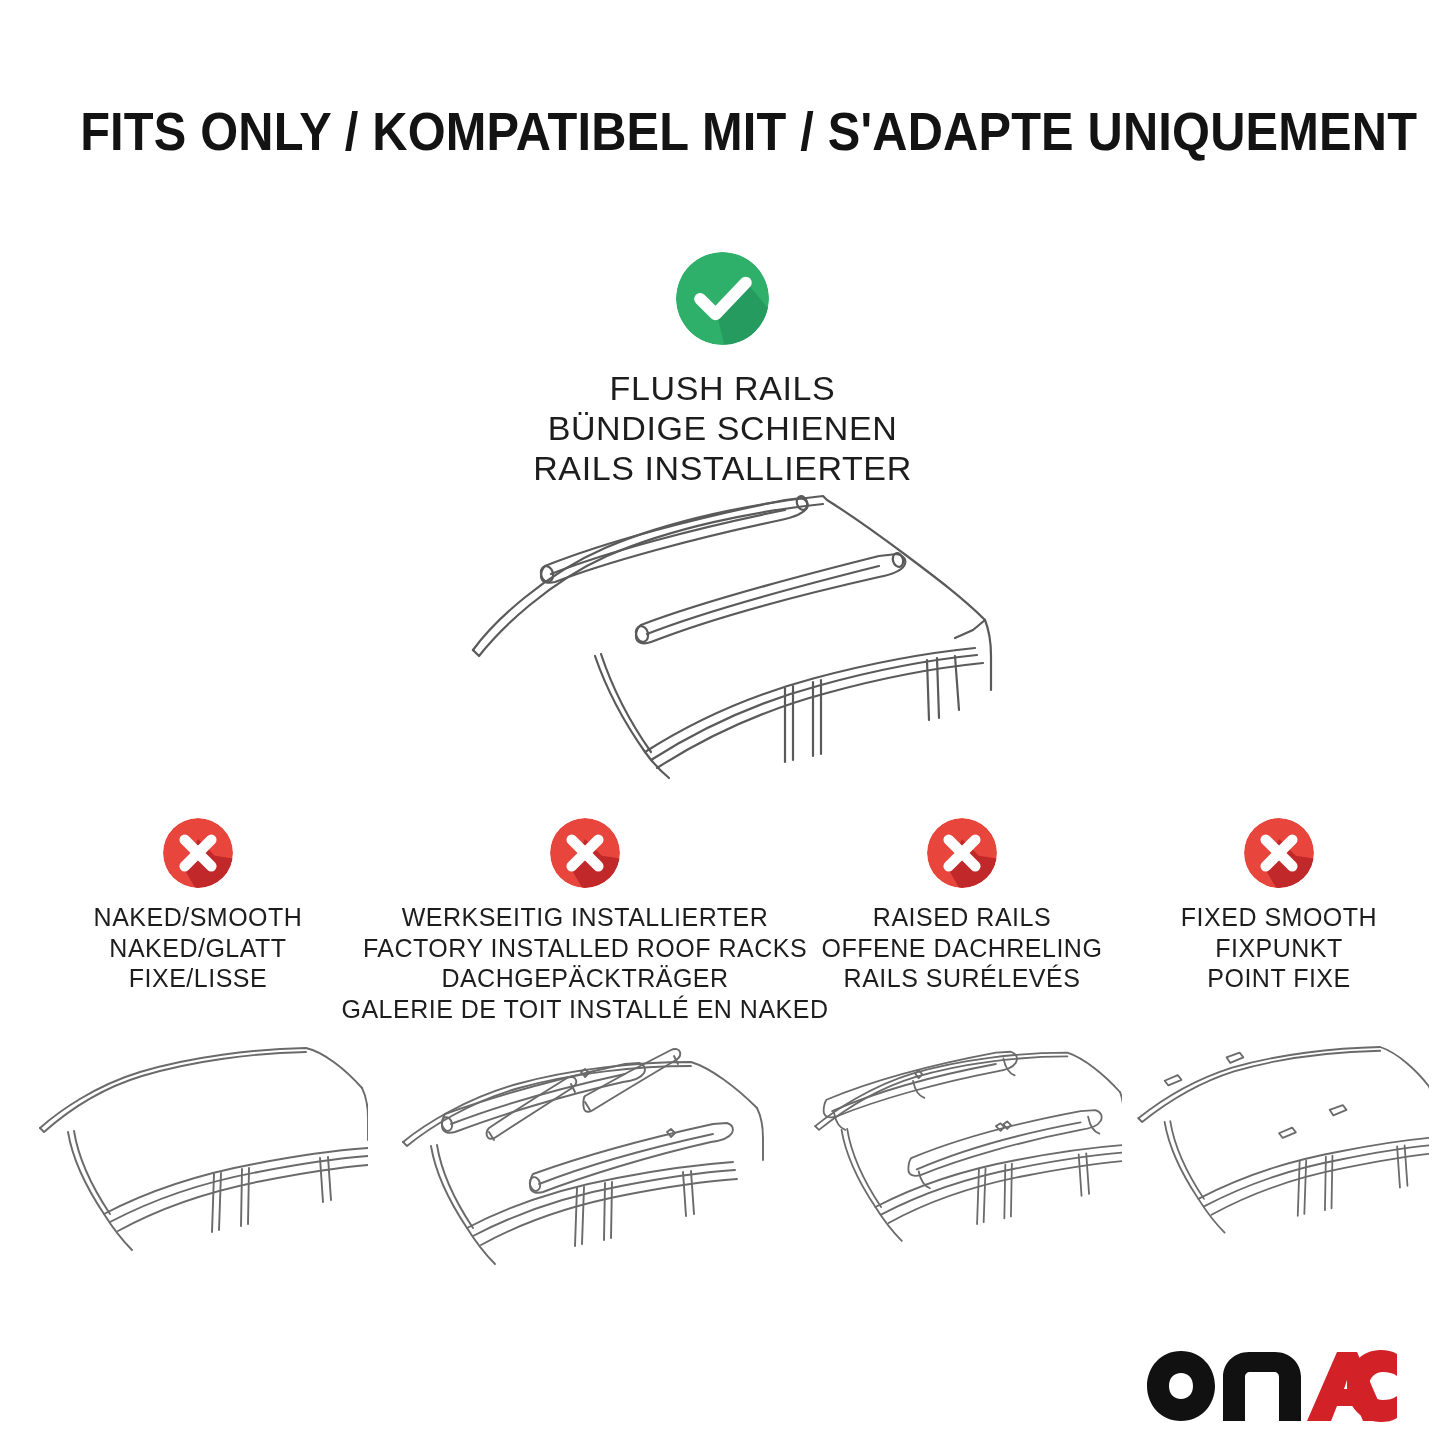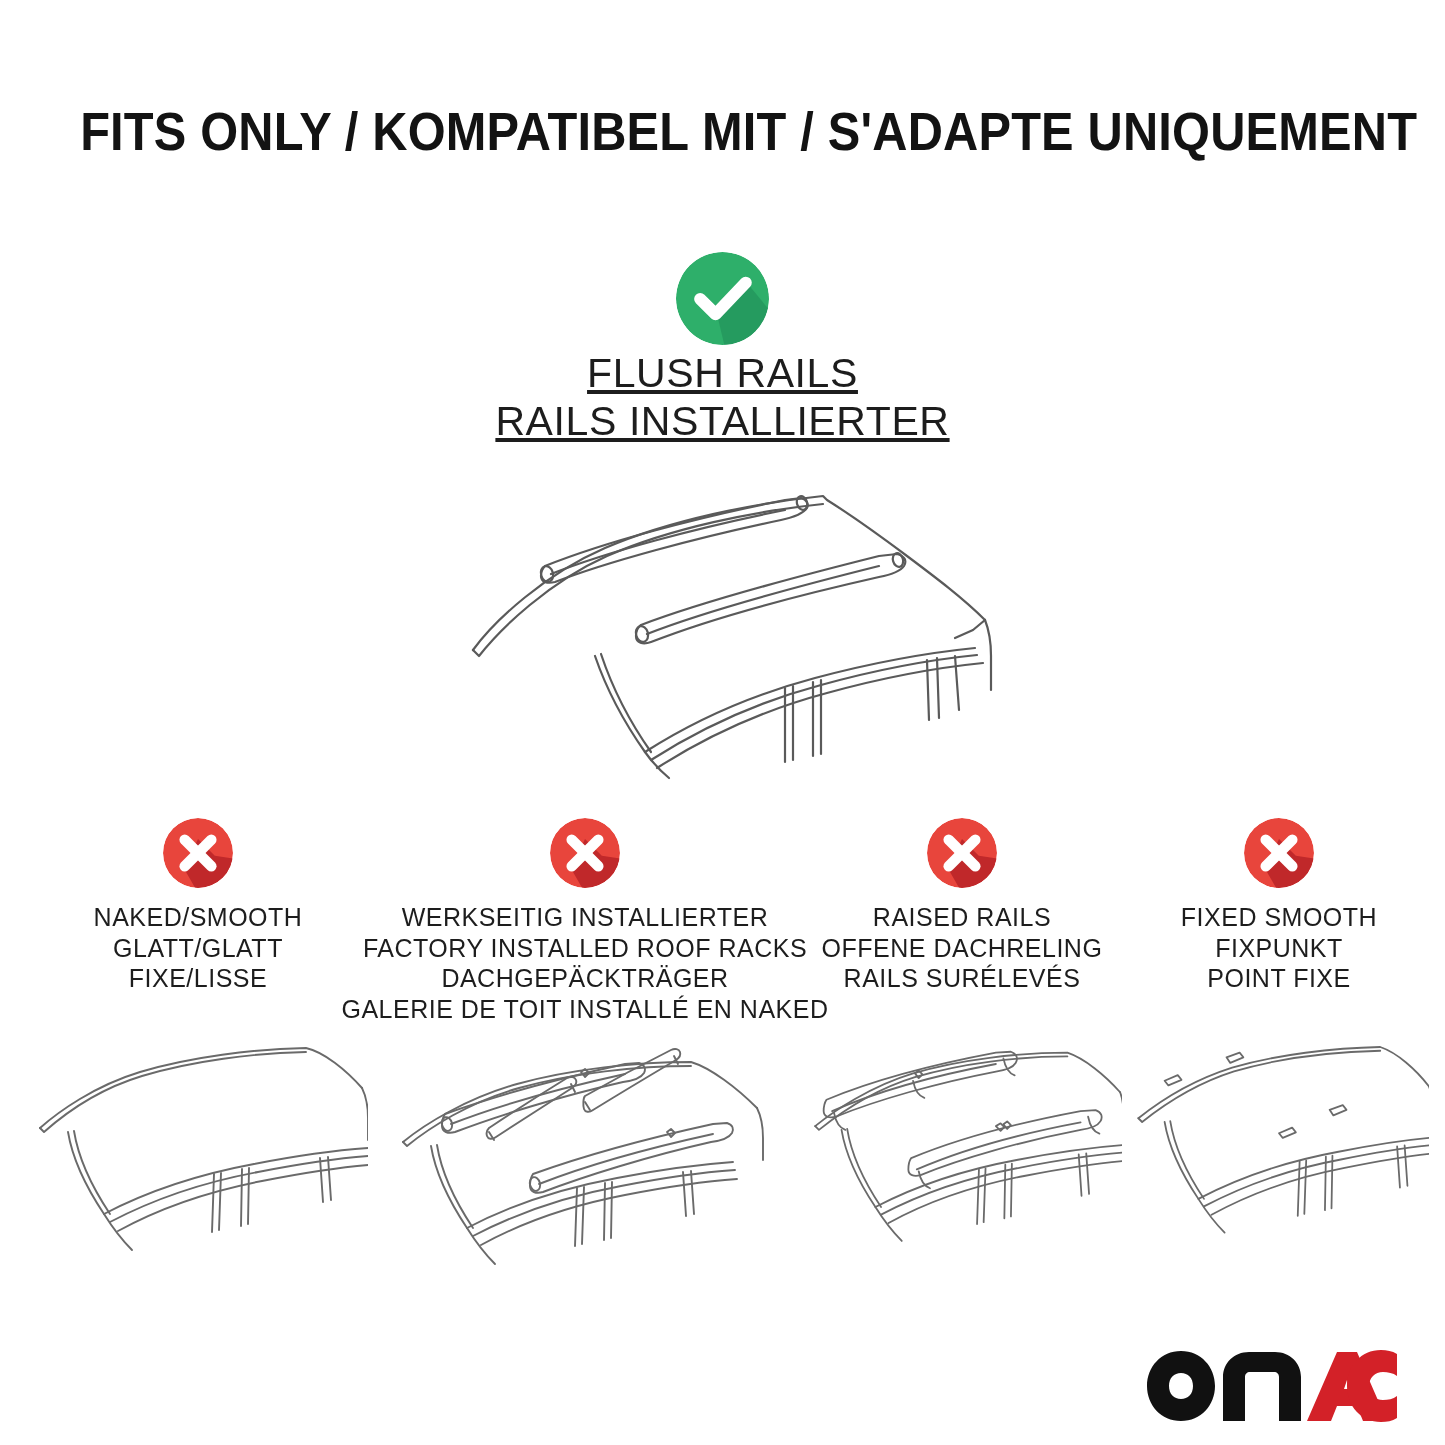--- a/index.html
+++ b/index.html
@@ -53,26 +53,26 @@
     left: 0;
     top: 252px;
     width: 1445px;
     text-align: center;
   }
   .hero .badge {
     width: 93px;
     height: 93px;
   }
   .hero-caption {
-    font-size: 41px;
+    margin-top: 19px;
+    font-size: 34px;
     font-weight: 300;
     line-height: 1.18;
     letter-spacing: 0.6px;
     color: #1d1d1d;
-    text-decoration: underline;
   }
   .hero-caption div { white-space: nowrap; }
 
   
   .hero-art {
     position: absolute;
     left: 455px;
     top: 470px;
     width: 560px;
     height: 310px;
@@ -152,20 +152,21 @@
       <circle cx="50" cy="50" r="50" fill="#2EAF6A"></circle>
       <g clip-path="url(#heroClip)">
         <polygon points="42,58 72,28 100,62 100,100 52,100" fill="#1F8A55" opacity="0.55"></polygon>
       </g>
       <path d="M26 50.5 L42.5 67 L75 33" fill="none" stroke="#FFFFFF" stroke-width="13" stroke-linecap="round" stroke-linejoin="round"></path>
     </svg>
   </div>
 
   <div class="hero-caption">
     <div>FLUSH RAILS</div>
+    <div>BÜNDIGE SCHIENEN</div>
     <div>RAILS INSTALLIERTER</div>
   </div>
 </div>
 
 <div class="hero-art">
   <svg viewBox="0 0 560 310" width="560" height="310" aria-hidden="true">
     <g fill="none" stroke="#5A5A5A" stroke-width="2.2" stroke-linecap="round" stroke-linejoin="round">
 
       <path d="M18 180 C40 150 90 104 150 78 C215 50 300 33 368 26 L372 30 C388 40 420 62 452 86 C480 107 508 128 530 150"></path>
       <path d="M18 180 L24 186 C46 158 94 112 152 86 C216 58 300 41 368 34"></path>
@@ -218,21 +219,21 @@
           <polygon points="50,30 74,54 100,58 100,100 46,100 30,72" fill="#B52025" opacity="0.8"></polygon>
         </g>
         <g stroke="#FFFFFF" stroke-width="15" stroke-linecap="round">
           <line x1="31" y1="31" x2="69" y2="69"></line>
           <line x1="69" y1="31" x2="31" y2="69"></line>
         </g>
       </svg>
     </div>
     <div class="cell-caption">
       <div>NAKED/SMOOTH</div>
-      <div>GLATT/GLATT</div>
+      <div>NAKED/GLATT</div>
       <div>FIXE/LISSE</div>
     </div>
     <div class="cell-art">
       <svg viewBox="0 0 340 250" width="100%" height="250" preserveAspectRatio="xMidYMin meet" aria-hidden="true">
         <g fill="none" stroke="#6A6A6A" stroke-width="1.9" stroke-linecap="round" stroke-linejoin="round">
           <path d="M12 96 C30 80 66 54 112 40 C162 25 226 17 278 16 C296 20 318 38 334 56"></path>
           <path d="M12 96 L16 100 C34 84 68 58 114 44 C164 29 226 21 278 20"></path>
           <path d="M334 56 C338 64 340 74 340 86 L340 108"></path>
           <path d="M40 100 C44 124 56 152 76 182 C86 198 96 210 104 218"></path>
           <path d="M46 99 C50 124 62 152 82 182"></path>

